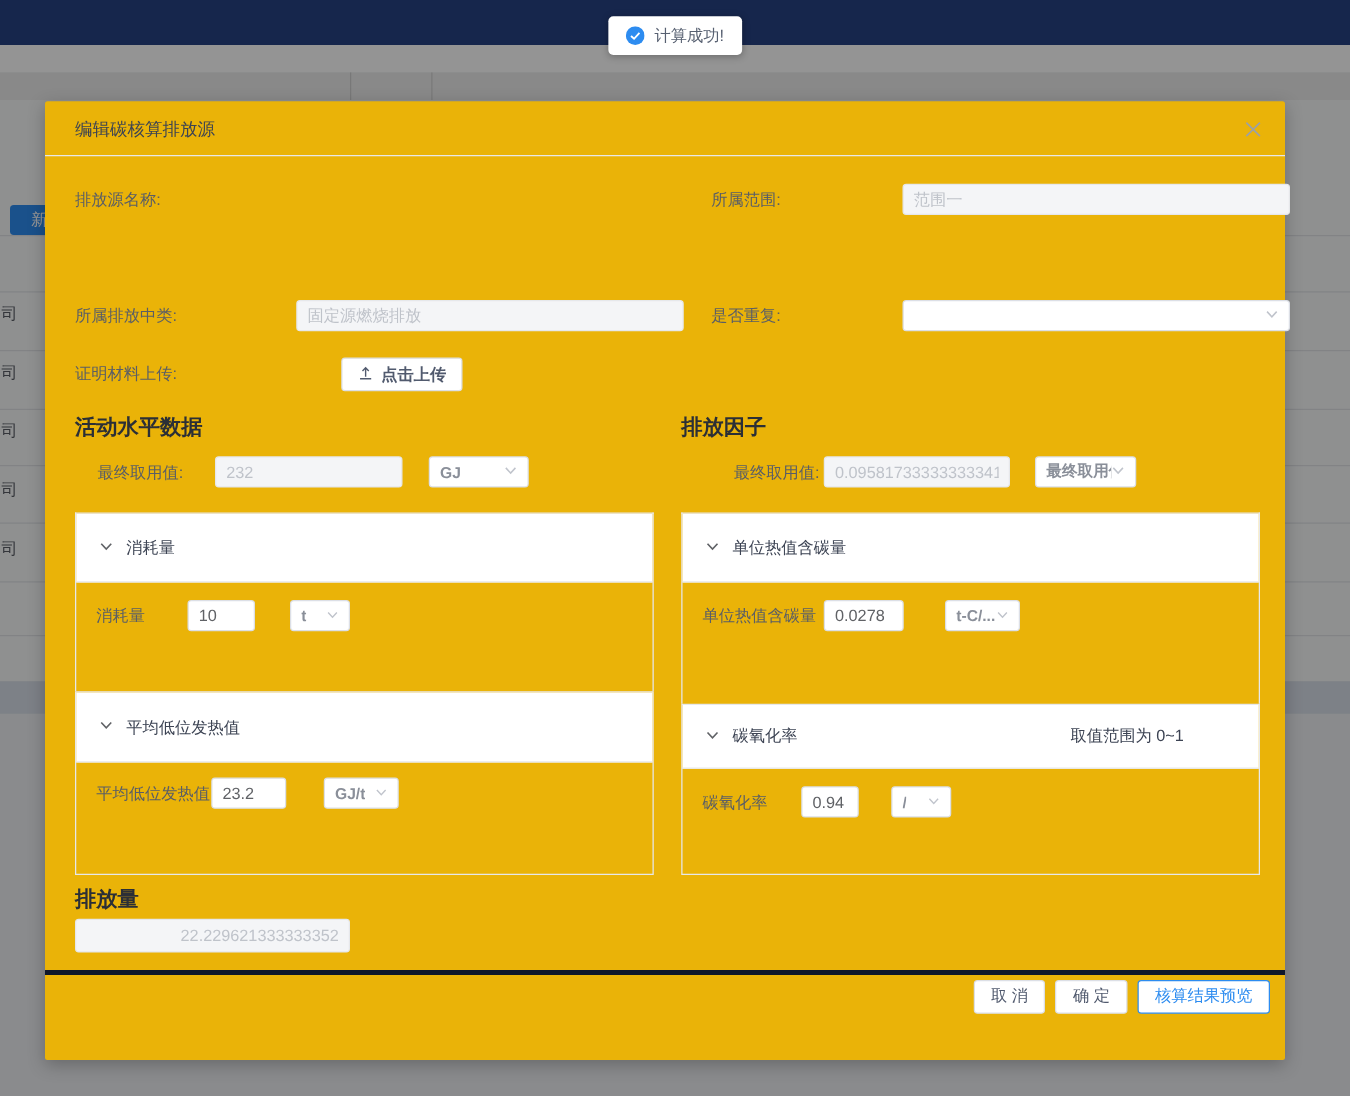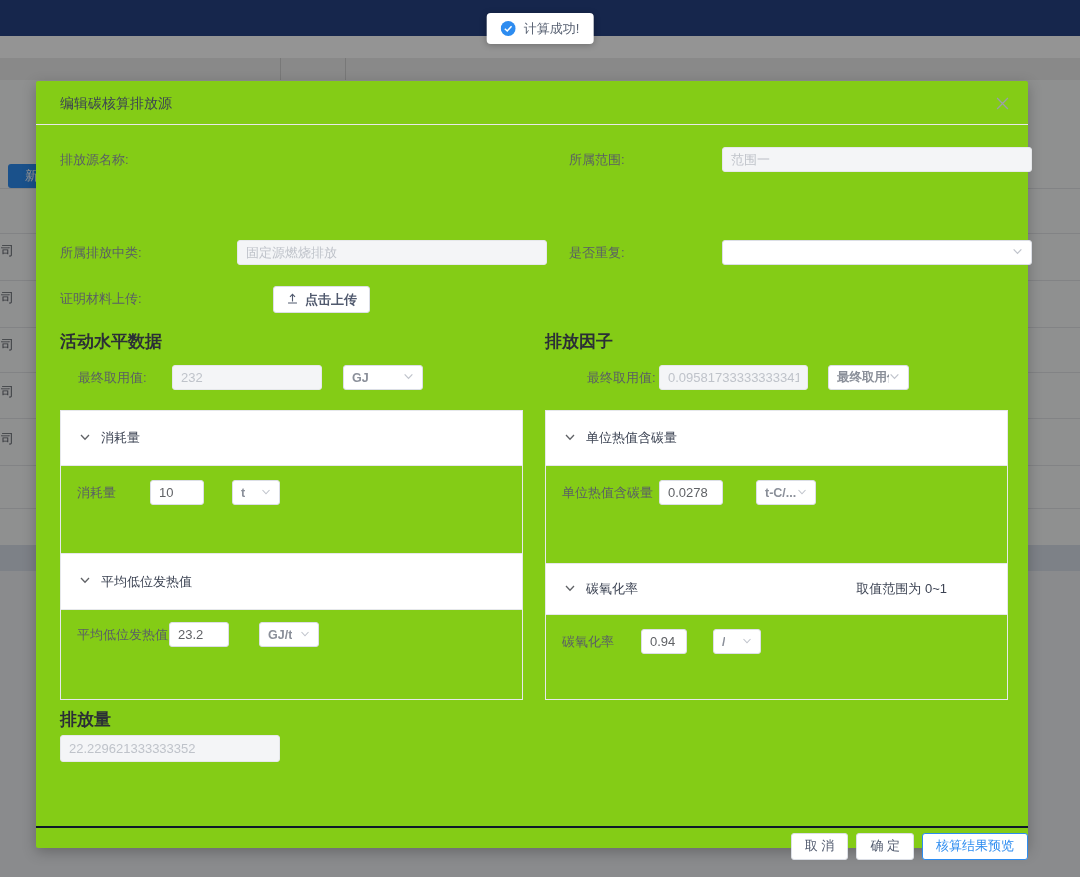--- a/index.html
+++ b/index.html
@@ -24,21 +24,21 @@
   .overlay { position:absolute; left:0; top:36px; width:1080px; height:841px;
     background:rgba(0,0,0,0.42); z-index:40; }
 
   
   .toast { position:absolute; left:50%; transform:translateX(-50%); top:13px; height:31px; z-index:90;
     background:#fff; border-radius:4px; box-shadow:0 1px 6px rgba(0,0,0,.25);
     display:flex; align-items:center; gap:8px; padding:0 14px; color:#576071; font-size:13px; white-space:nowrap; }
   .toast svg { display:block; }
 
   
-  .modal { position:absolute; left:36px; top:81px; width:992px; height:767px; background:#84cc16;
+  .modal { position:absolute; left:36px; top:81px; width:992px; height:767px; background:#eab308;
     border-radius:2px; box-shadow:0 4px 14px rgba(0,0,0,.25); z-index:50; }
   .modal-head { position:absolute; left:0; top:0; width:992px; height:44px; border-bottom:1px solid #e8e8e8; }
   .modal-title { position:absolute; left:24px; top:14px; font-size:14px; color:#3c4353; }
   .modal-close { position:absolute; right:16px; top:12px; width:20px; height:20px; cursor:pointer;
     display:flex; align-items:center; justify-content:center; background:none; border:none; }
 
   .frow { position:absolute; height:25px; display:flex; align-items:center; }
   .flabel { font-size:13px; color:#5a5e66; }
   .inp { height:25px; border:1px solid #dcdfe6; border-radius:3px; background:#fff; color:#606266;
     font-size:13px; padding:0 8px; font-family:"Liberation Sans","DejaVu Sans",sans-serif; }
@@ -57,24 +57,24 @@
   .col { position:absolute; width:463px; }
   .panel { border:1px solid #e6e8eb; border-bottom:none; }
   .panel:last-child { border-bottom:1px solid #e6e8eb; }
   .panel-head { display:flex; align-items:center; gap:10px; padding:0 0 0 18px;
     border-bottom:1px solid #e6e8eb; cursor:pointer; background:#fff; }
   .panel-title { font-size:13px; color:#3c4353; }
   .panel-hint { margin-left:auto; margin-right:60px; font-size:13px; color:#3c4353; }
   .prow { display:flex; align-items:flex-start; padding-left:16px; }
   .prow .plabel { font-size:13px; color:#5a5e66; line-height:18px; padding-top:4px; }
 
-  .emi-inp { position:absolute; left:24px; width:220px; }
-
-  .modal-foot { position:absolute; left:0; top:745px; width:992px; height:38px; border-top:2px solid #0f172a;
-    display:flex; align-items:center; justify-content:flex-end; gap:8px; }
+  .emi-inp { position:absolute; left:24px; width:220px;text-align:right; }
+
+  .modal-foot { position:absolute; left:0; top:695px; width:992px; height:38px; border-top:4px solid #0f172a;
+    display:flex; align-items:center; justify-content:flex-end; gap:8px; padding-right:12px; }
   .btn { height:27px; padding:0 13px; background:#fff; border:1px solid #dcdfe6; border-radius:3px;
     font-size:13px; color:#515a6e; cursor:pointer; font-family:"Liberation Sans","DejaVu Sans",sans-serif; }
   .btn.primary { border-color:#2d8cf0; color:#2d8cf0; }
 
   .chev { flex:none; display:block; }
 </style>
 </head>
 <body>
 
 <div class="stage">

